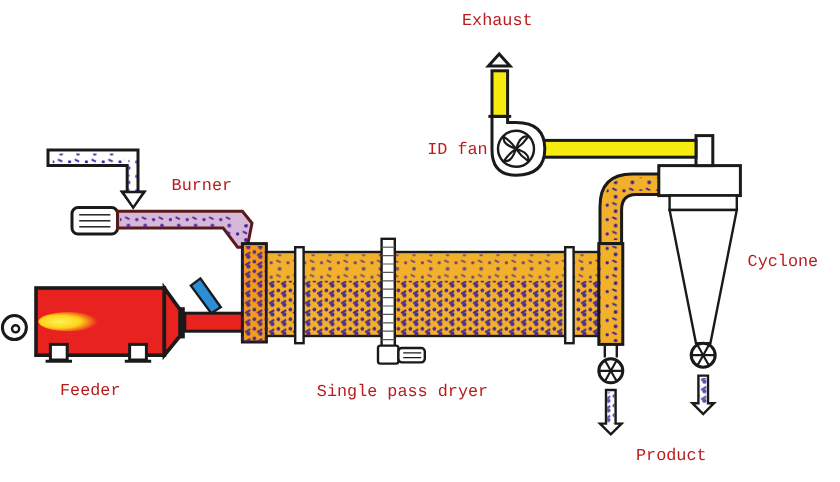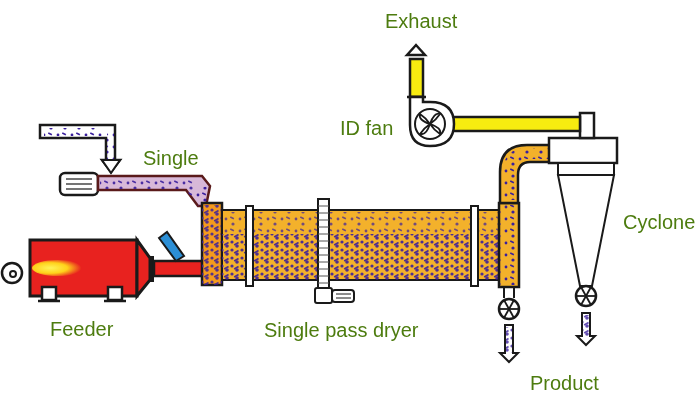--- a/index.html
+++ b/index.html
@@ -1,18 +1,18 @@
 <!DOCTYPE html>
 <html><head>
   <meta charset="utf-8">
   <style>
     html, body { margin: 0; padding: 0; background: #ffffff; }
     #stage { position: relative; width: 700px; height: 402px; overflow: hidden; background: #ffffff; }
     #stage svg { position: absolute; left: 0; top: 0; }
-    .lbl { position: absolute; font-family: Liberation Sans, sans-serif; font-size: 20px; color: #4d7c0f; white-space: nowrap; }
+    .lbl { position: absolute; font-family: Liberation Mono, monospace; font-size: 14px; color: #b91c1c; white-space: nowrap; }
   </style>
 </head>
 <body>
 
 <div id="stage">
   <svg width="700" height="402" viewBox="0 0 700 402">
     <defs>
       <radialGradient id="flameGrad" cx="0.35" cy="0.5" r="0.6">
         <stop offset="0" stop-color="#fff35a"></stop>
         <stop offset="0.55" stop-color="#ffd21a"></stop>
@@ -138,20 +138,20 @@
         <path d="M410 97 L410 125 Q410 146 430 146 Q454 146 454 124 Q454 102 430 102 L423 102 L423 97 Z" fill="#ffffff" stroke="#1a1a1a" stroke-width="2.5"></path>
         <circle cx="430" cy="124" r="15" fill="#ffffff" stroke="#1a1a1a" stroke-width="2"></circle>
         <path d="M430 124 Q434 112 440 114 Q436 120 430 124" fill="none" stroke="#1a1a1a" stroke-width="1.8"></path>
         <path d="M430 124 Q442 128 440 134 Q434 130 430 124" fill="none" stroke="#1a1a1a" stroke-width="1.8"></path>
         <path d="M430 124 Q426 136 420 134 Q424 128 430 124" fill="none" stroke="#1a1a1a" stroke-width="1.8"></path>
         <path d="M430 124 Q418 120 420 114 Q426 118 430 124" fill="none" stroke="#1a1a1a" stroke-width="1.8"></path>
       </g>
     </g>
   </svg>
 
-  <span class="lbl" style="left:143px;top:147px;">Single</span>
+  <span class="lbl" style="left:143px;top:147px;">Burner</span>
   <span class="lbl" style="left:50px;top:318px;">Feeder</span>
   <span class="lbl" style="left:264px;top:319px;text-align:center;">Single pass dryer</span>
   <span class="lbl" style="left:385px;top:10px;">Exhaust</span>
-  <span class="lbl" style="left:340px;top:117px;">ID fan</span>
+  <span class="lbl" style="left:356px;top:117px;">ID fan</span>
   <span class="lbl" style="left:623px;top:211px;">Cyclone</span>
   <span class="lbl" style="left:530px;top:372px;">Product</span>
 </div>
 
 </body></html>

